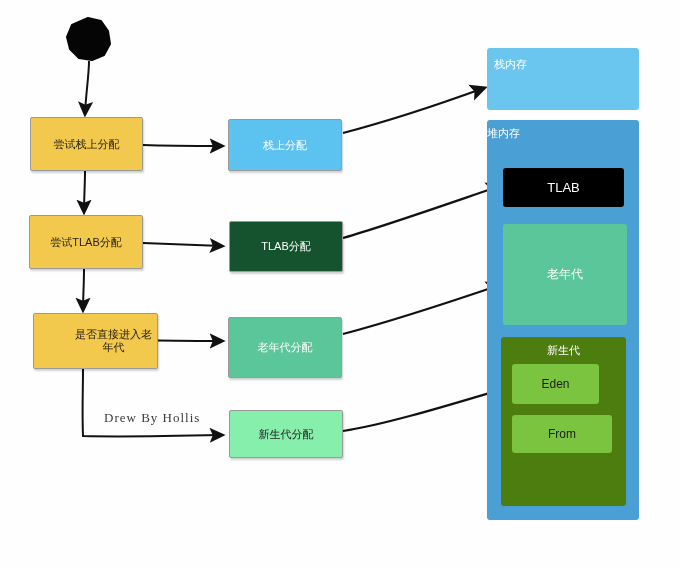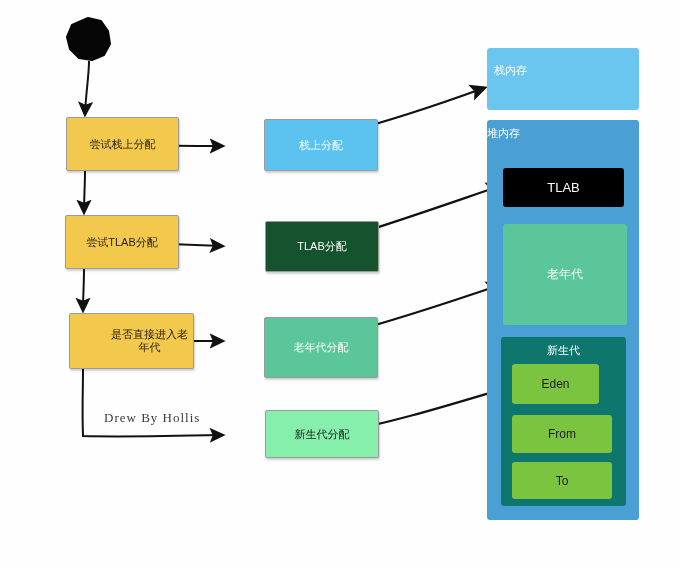--- a/index.html
+++ b/index.html
@@ -33,21 +33,20 @@
     justify-content: center;
     text-align: center;
     line-height: 1.15;
   }
   .flow-box {
     font-size: 11px;
     color: #1d1d1d;
     border: 1px solid #9a9a9a;
     border-radius: 2px;
     box-shadow: 1px 2px 2px rgba(0,0,0,0.18);
-    margin-left: 36px;
   }
   .box-yellow { background: #f2c94c; color:#2a2118; }
   .box-skyblue { background: #5cc2ef; color: #ffffff; }
   .box-magenta { background: #14532d; color: #ffffff; }
   .box-mint { background: #5ac69a; color: #ffffff; }
   .box-lime { background: #86efac; color: #1d1d1d; }
 
   .mem-panel {
     position: absolute;
     box-sizing: border-box;
@@ -77,21 +76,21 @@
     background: #000000;
     color: #ffffff;
     font-size: 13px;
   }
   .region-old {
     background: #5ac69a;
     color: #ffffff;
     font-size: 12px;
   }
   .region-young {
-    background: #0f766e;
+    background: #4d7c0f;
     display: block;
   }
   .young-label {
     position: absolute;
     width: 100%;
     top: 6px;
     left: 0;
     text-align: center;
     color: #ffffff;
     font-size: 11px;
@@ -178,21 +177,21 @@
     <span>老年代分配</span>
   </div>
 
   <div class="node flow-box box-lime" style="left:229px; top:410px; width:114px; height:48px;">
     <span>新生代分配</span>
   </div>
 
   <div class="watermark" style="left:104px; top:390px;">Drew By Hollis</div>
 
   <div class="mem-panel panel-stack" style="left:487px; top:48px; width:152px; height:62px;">
-    <div class="panel-label" style="left:7px; top:17px;">栈内存</div>
+    <div class="panel-label" style="left:7px; top:11px;">栈内存</div>
   </div>
 
   <div class="mem-panel panel-heap" style="left:487px; top:120px; width:152px; height:400px;">
 
     <div class="panel-label" style="left:0; top:8px;">堆内存</div>
 
     <div class="region region-tlab" style="left:16px; top:48px; width:121px; height:39px;">
       <span>TLAB</span>
     </div>
 
@@ -205,19 +204,16 @@
       <div class="young-label">新生代</div>
 
       <div class="survivor" style="left:11px; top:27px; width:87px; height:40px;">
         <span>Eden</span>
       </div>
 
       <div class="survivor" style="left:11px; top:78px; width:100px; height:38px;">
         <span>From</span>
       </div>
 
-      <div class="survivor" style="left:11px; top:125px; width:100px; height:37px;">
-        <span>To</span>
-      </div>
     </div>
   </div>
 
 </div>
 
 </body></html>

